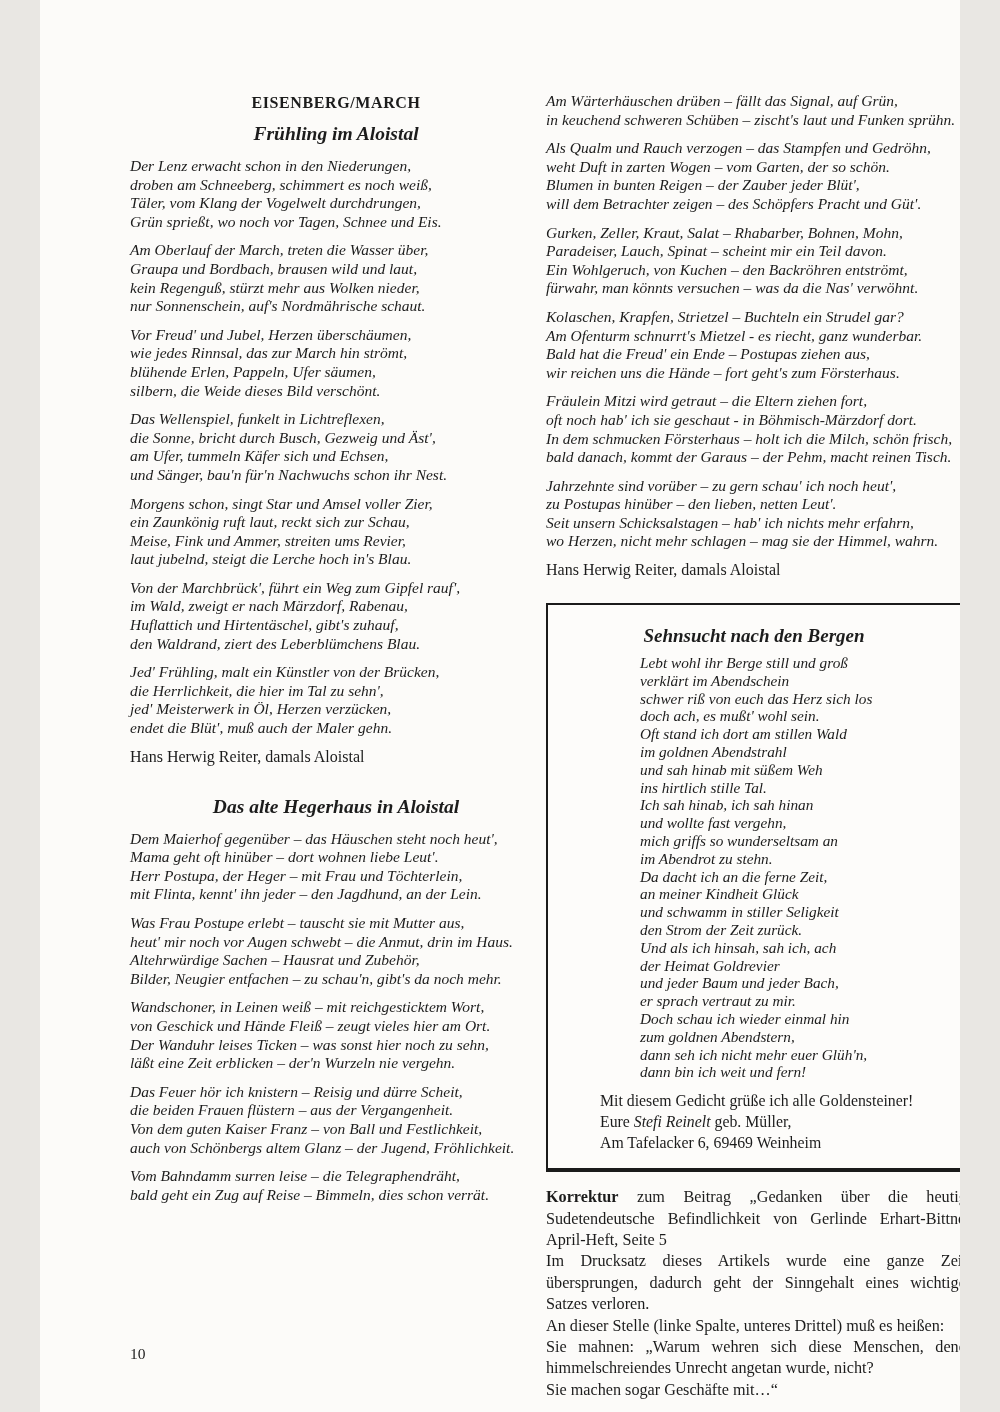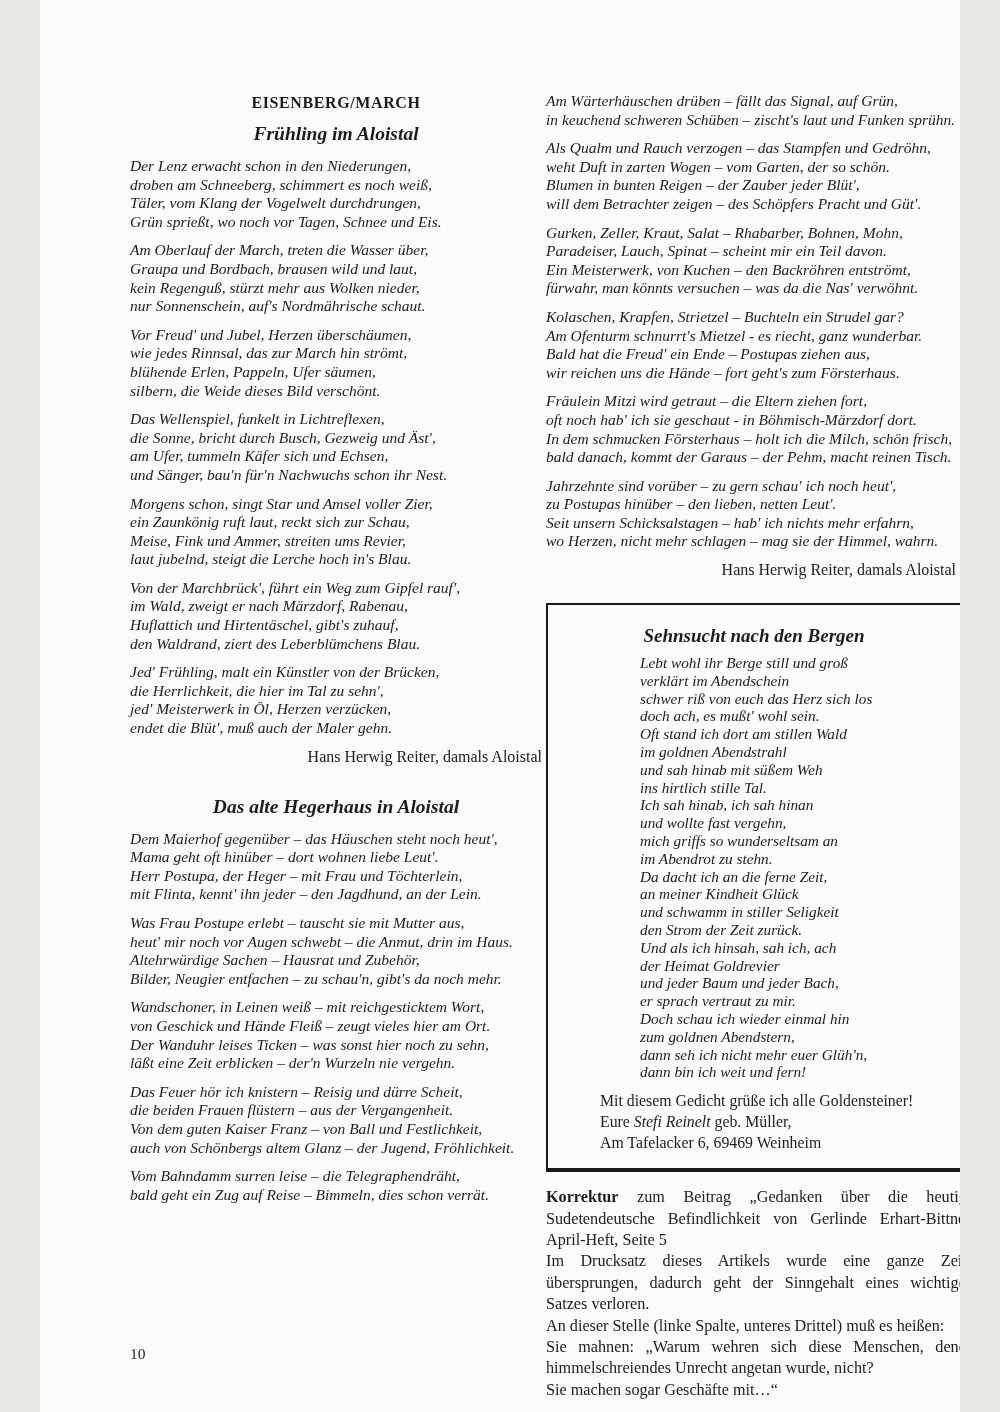--- a/index.html
+++ b/index.html
@@ -20,21 +20,21 @@
   }
   .poem-title {
     text-align: center; font-weight: bold; font-style: italic;
     font-size: 19.5px; margin: 0 0 12px 0;
   }
   .stanzas { }
   .stanza {
     font-style: italic; font-size: 15.5px; line-height: 18.6px;
     white-space: pre-line; margin: 0 0 10px 0;
   }
-  .signature { text-align: right; font-size: 16px; margin: 4px 0 0 0; }
+  .signature { text-align: left; font-size: 16px; margin: 4px 0 0 0; }
   .signature.right-sig { margin-right: 18px; }
   .second-title { margin-top: 30px; }
   .box {
     border: 2px solid #1b1b1b; border-bottom-width: 4px;
     margin: 24px 12px 0 0;
     padding: 20px 16px 15px 16px;
     background: #fdfcfa;
   }
   .box-title {
     text-align: center; font-weight: bold; font-style: italic;
@@ -127,21 +127,21 @@
     <div class="stanzas">
 
     <p class="stanza">Am Wärterhäuschen drüben – fällt das Signal, auf Grün,
 in keuchend schweren Schüben – zischt's laut und Funken sprühn.</p>
         <p class="stanza">Als Qualm und Rauch verzogen – das Stampfen und Gedröhn,
 weht Duft in zarten Wogen – vom Garten, der so schön.
 Blumen in bunten Reigen – der Zauber jeder Blüt',
 will dem Betrachter zeigen – des Schöpfers Pracht und Güt'.</p>
         <p class="stanza">Gurken, Zeller, Kraut, Salat – Rhabarber, Bohnen, Mohn,
 Paradeiser, Lauch, Spinat – scheint mir ein Teil davon.
-Ein Meisterwerk, von Kuchen – den Backröhren entströmt,
+Ein Wohlgeruch, von Kuchen – den Backröhren entströmt,
 fürwahr, man könnts versuchen – was da die Nas' verwöhnt.</p>
         <p class="stanza">Kolaschen, Krapfen, Strietzel – Buchteln ein Strudel gar?
 Am Ofenturm schnurrt's Mietzel - es riecht, ganz wunderbar.
 Bald hat die Freud' ein Ende – Postupas ziehen aus,
 wir reichen uns die Hände – fort geht's zum Försterhaus.</p>
         <p class="stanza">Fräulein Mitzi wird getraut – die Eltern ziehen fort,
 oft noch hab' ich sie geschaut - in Böhmisch-Märzdorf dort.
 In dem schmucken Försterhaus – holt ich die Milch, schön frisch,
 bald danach, kommt der Garaus – der Pehm, macht reinen Tisch.</p>
         <p class="stanza">Jahrzehnte sind vorüber – zu gern schau' ich noch heut',

